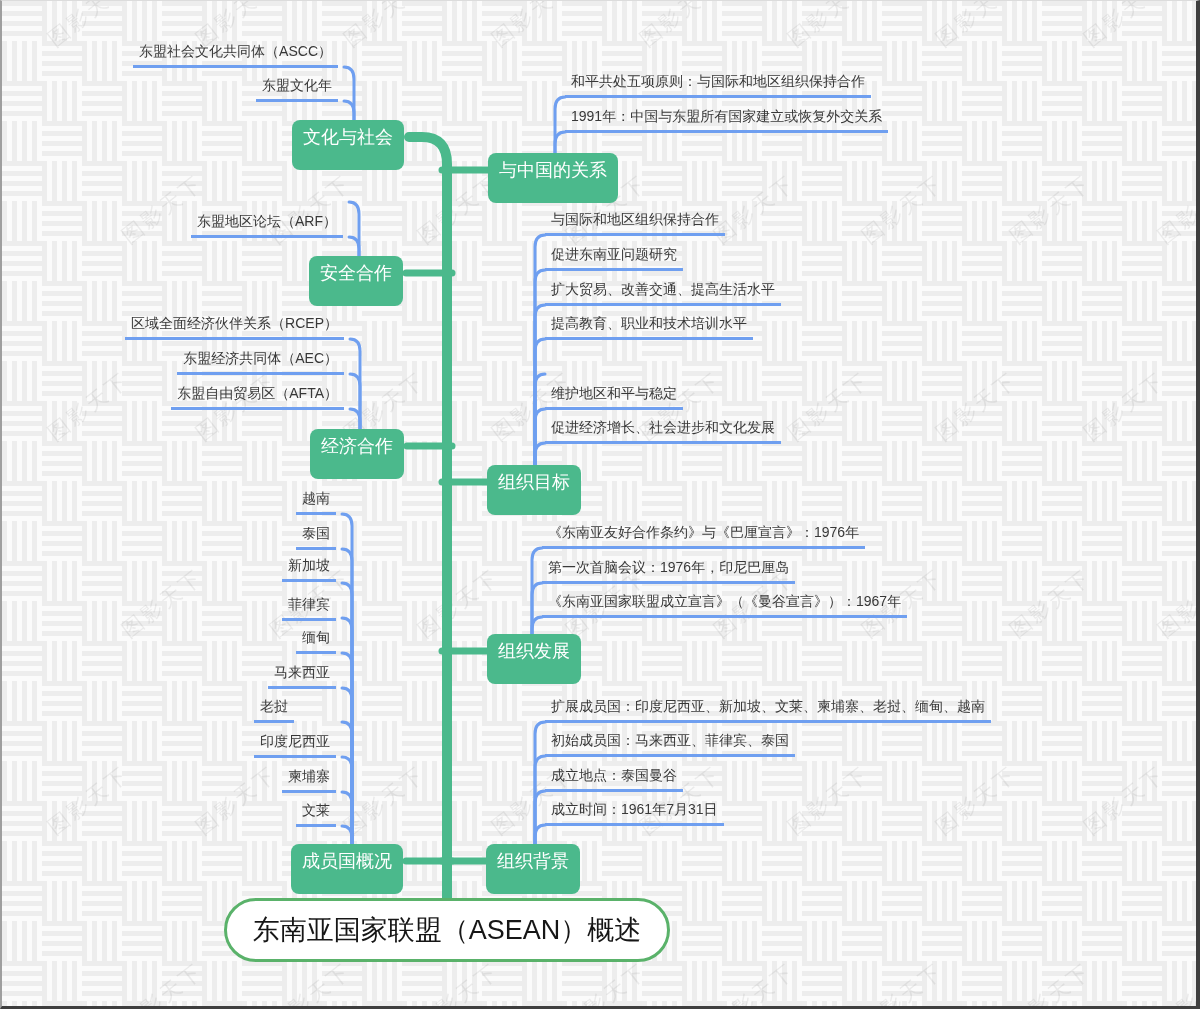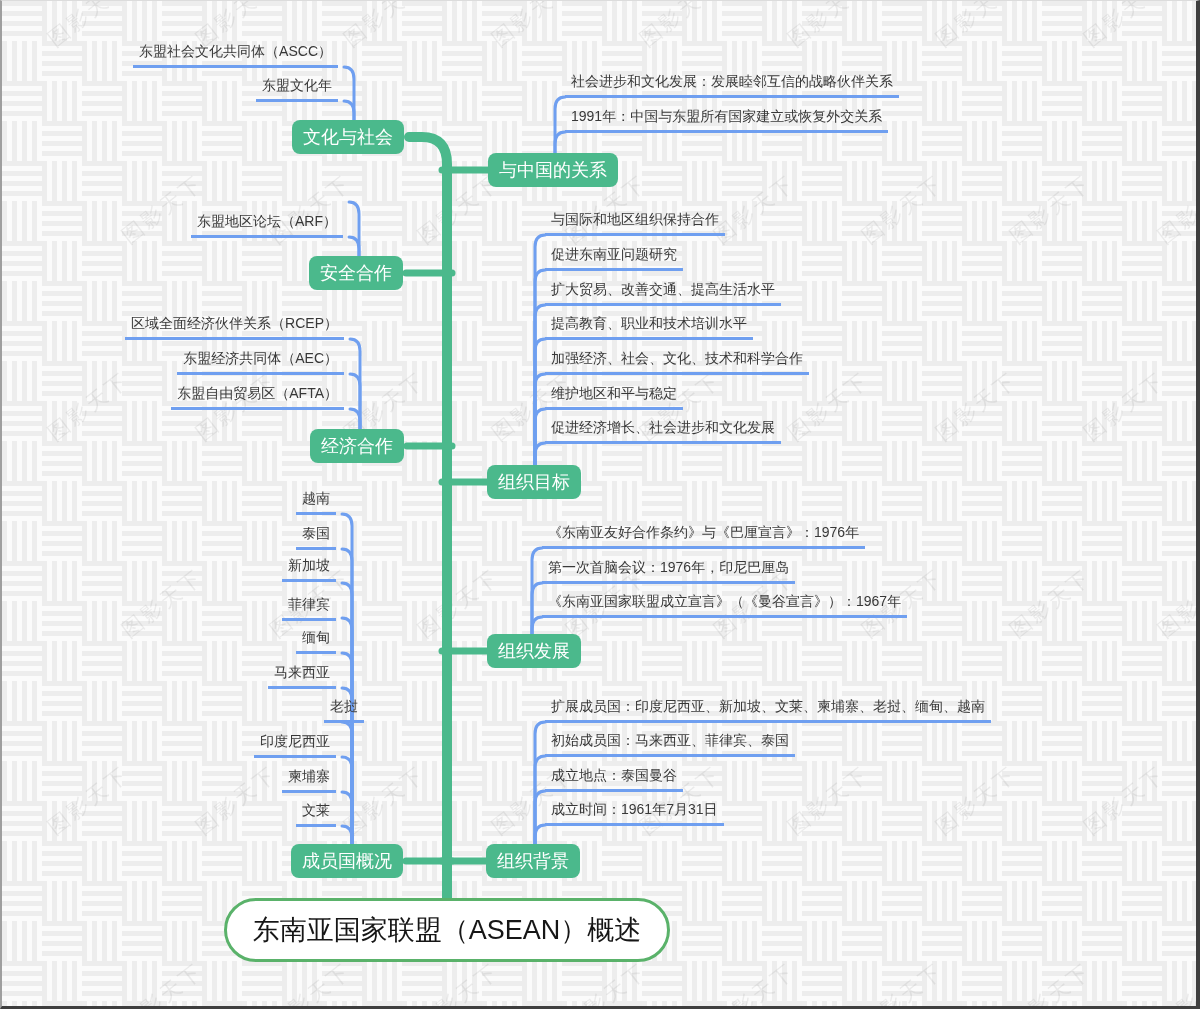--- a/index.html
+++ b/index.html
@@ -37,21 +37,21 @@
   .blue-path { fill:none; stroke:var(--connector-blue, #6f9ff0); stroke-width:3; stroke-linecap:round; }
   #leaves { position:absolute; inset:0; z-index:3; }
   .leaf {
     position:absolute; box-sizing:border-box; height:29px; line-height:25px;
     padding:0 6px; white-space:nowrap; font-size:14px;
     color:var(--leaf-text, #383838);
     border-bottom:3px solid var(--connector-blue, #6f9ff0);
     cursor:pointer;
   }
   .branch {
-    position:absolute; z-index:3; height:34px; line-height:34px; padding:0 11px;
+    position:absolute; z-index:3; height:50px; line-height:34px; padding:0 11px;
     background:var(--branch-green, #4bb98c); color:#ffffff; border-radius:8px;
     font-size:18px; white-space:nowrap; cursor:pointer;
   }
   .root-node {
     position:absolute; z-index:3; box-sizing:border-box;
     background:#ffffff; border:3px solid var(--root-border-green, #5ab26a);
     border-radius:32px; display:flex; align-items:center; justify-content:center;
     font-size:27px; color:#161616; white-space:nowrap; cursor:pointer;
   }
 </style>
@@ -164,31 +164,30 @@
       <div class="leaf" style="top: 208px; right: 853px;">东盟地区论坛（ARF）</div>
       <div class="leaf" style="top: 310px; right: 852px; text-align: right;">区域全面经济伙伴关系（RCEP）</div>
       <div class="leaf" style="top: 380px; right: 852px;">东盟自由贸易区（AFTA）</div>
       <div class="leaf" style="top: 345px; right: 852px;">东盟经济共同体（AEC）</div>
       <div class="leaf" style="top: 485px; right: 860px;">越南</div>
       <div class="leaf" style="top: 520px; right: 860px;">泰国</div>
       <div class="leaf" style="top: 552px; right: 860px;">新加坡</div>
       <div class="leaf" style="top: 591px; right: 860px;">菲律宾</div>
       <div class="leaf" style="top: 624px; right: 860px;">缅甸</div>
       <div class="leaf" style="top: 659px; right: 860px;">马来西亚</div>
-      <div class="leaf" style="top: 693px; right: 832px;">老挝</div>
+      <div class="leaf" style="top: 693px; right: 902px;">老挝</div>
       <div class="leaf" style="top: 728px; right: 860px; text-align: center;">印度尼西亚</div>
       <div class="leaf" style="top: 763px; right: 860px;">柬埔寨</div>
       <div class="leaf" style="top: 797px; right: 860px;">文莱</div>
-      <div class="leaf" style="top: 68px; left: 563px;">社会进步和文化发展：发展睦邻互信的战略伙伴关系</div>
+      <div class="leaf" style="top: 68px; left: 563px;">和平共处五项原则：与国际和地区组织保持合作</div>
       <div class="leaf" style="top: 103px; left: 563px;">1991年：中国与东盟所有国家建立或恢复外交关系</div>
       <div class="leaf" style="top: 206px; left: 543px;">与国际和地区组织保持合作</div>
       <div class="leaf" style="top: 241px; left: 543px;">促进东南亚问题研究</div>
       <div class="leaf" style="top: 276px; left: 543px;">扩大贸易、改善交通、提高生活水平</div>
       <div class="leaf" style="top: 310px; left: 543px;">提高教育、职业和技术培训水平</div>
-      <div class="leaf" style="top: 345px; left: 543px;">加强经济、社会、文化、技术和科学合作</div>
       <div class="leaf" style="top: 380px; left: 543px;">维护地区和平与稳定</div>
       <div class="leaf" style="top: 414px; left: 543px;">促进经济增长、社会进步和文化发展</div>
       <div class="leaf" style="top: 519px; left: 540px;">《东南亚友好合作条约》与《巴厘宣言》：1976年</div>
       <div class="leaf" style="top: 554px; left: 540px;">第一次首脑会议：1976年，印尼巴厘岛</div>
       <div class="leaf" style="top: 588px; left: 540px;">《东南亚国家联盟成立宣言》（《曼谷宣言》）：1967年</div>
       <div class="leaf" style="top: 693px; left: 543px;">扩展成员国：印度尼西亚、新加坡、文莱、柬埔寨、老挝、缅甸、越南</div>
       <div class="leaf" style="top: 727px; left: 543px;">初始成员国：马来西亚、菲律宾、泰国</div>
       <div class="leaf" style="top: 762px; left: 543px;">成立地点：泰国曼谷</div>
       <div class="leaf" style="top: 796px; left: 543px;">成立时间：1961年7月31日</div>
     </div>

